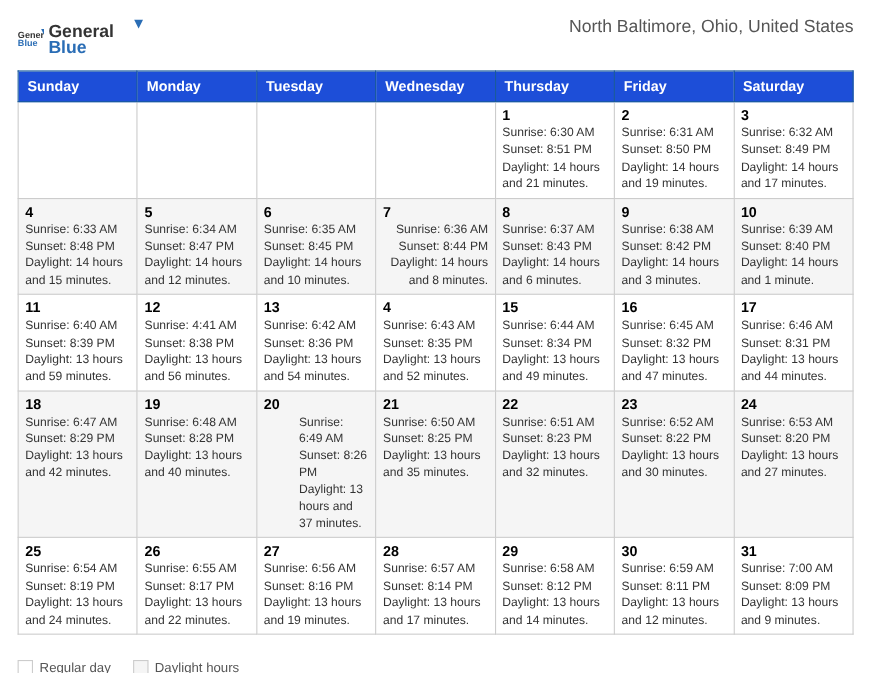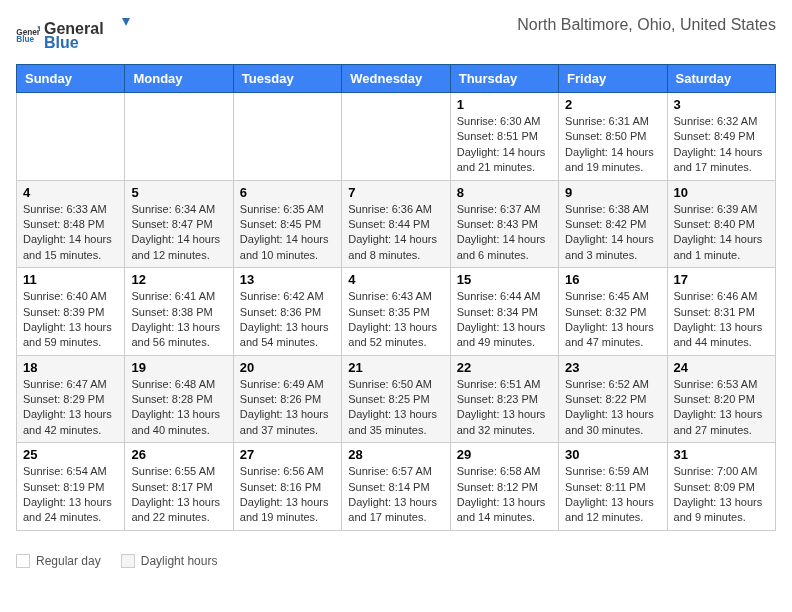--- a/index.html
+++ b/index.html
@@ -36,21 +36,21 @@
     .location-title {
       font-size: 16px;
       color: #555;
     }
     .calendar {
       width: 100%;
       border-collapse: collapse;
       border: 1px solid #ccc;
     }
     .calendar th {
-      background-color: #3b82f6;
+      background-color: #1d4ed8;
       color: #fff;
       text-align: left;
       padding: 6px 8px;
       font-size: 13px;
       border: 1px solid #1a5a9a;
     }
     .calendar td {
       border: 1px solid #ccc;
       vertical-align: top;
       padding: 4px 6px;
@@ -175,21 +175,21 @@
 Daylight: 14 hours and 12 minutes.</div>
         </td>
         <td>
           <div class="day-number">6</div>
           <div class="day-info" style="white-space: pre-line;">Sunrise: 6:35 AM
 Sunset: 8:45 PM
 Daylight: 14 hours and 10 minutes.</div>
         </td>
         <td>
           <div class="day-number">7</div>
-          <div class="day-info" style="white-space: pre-line;">Sunrise: 6:36 AM
+          <div class="day-info" style="white-space: pre-line; text-align: right;">Sunrise: 6:36 AM
 Sunset: 8:44 PM
 Daylight: 14 hours and 8 minutes.</div>
         </td>
         <td>
           <div class="day-number">8</div>
           <div class="day-info" style="white-space: pre-line;">Sunrise: 6:37 AM
 Sunset: 8:43 PM
 Daylight: 14 hours and 6 minutes.</div>
         </td>
         <td>
@@ -207,21 +207,21 @@
       </tr>
       <tr>
         <td>
           <div class="day-number">11</div>
           <div class="day-info" style="white-space: pre-line;">Sunrise: 6:40 AM
 Sunset: 8:39 PM
 Daylight: 13 hours and 59 minutes.</div>
         </td>
         <td>
           <div class="day-number">12</div>
-          <div class="day-info" style="white-space: pre-line;">Sunrise: 6:41 AM
+          <div class="day-info" style="white-space: pre-line;">Sunrise: 4:41 AM
 Sunset: 8:38 PM
 Daylight: 13 hours and 56 minutes.</div>
         </td>
         <td>
           <div class="day-number">13</div>
           <div class="day-info" style="white-space: pre-line;">Sunrise: 6:42 AM
 Sunset: 8:36 PM
 Daylight: 13 hours and 54 minutes.</div>
         </td>
         <td>
@@ -257,21 +257,21 @@
 Daylight: 13 hours and 42 minutes.</div>
         </td>
         <td>
           <div class="day-number">19</div>
           <div class="day-info" style="white-space: pre-line;">Sunrise: 6:48 AM
 Sunset: 8:28 PM
 Daylight: 13 hours and 40 minutes.</div>
         </td>
         <td>
           <div class="day-number">20</div>
-          <div class="day-info" style="white-space: pre-line;">Sunrise: 6:49 AM
+          <div class="day-info" style="white-space: pre-line; margin-left: 32px;">Sunrise: 6:49 AM
 Sunset: 8:26 PM
 Daylight: 13 hours and 37 minutes.</div>
         </td>
         <td>
           <div class="day-number">21</div>
           <div class="day-info" style="white-space: pre-line;">Sunrise: 6:50 AM
 Sunset: 8:25 PM
 Daylight: 13 hours and 35 minutes.</div>
         </td>
         <td>

